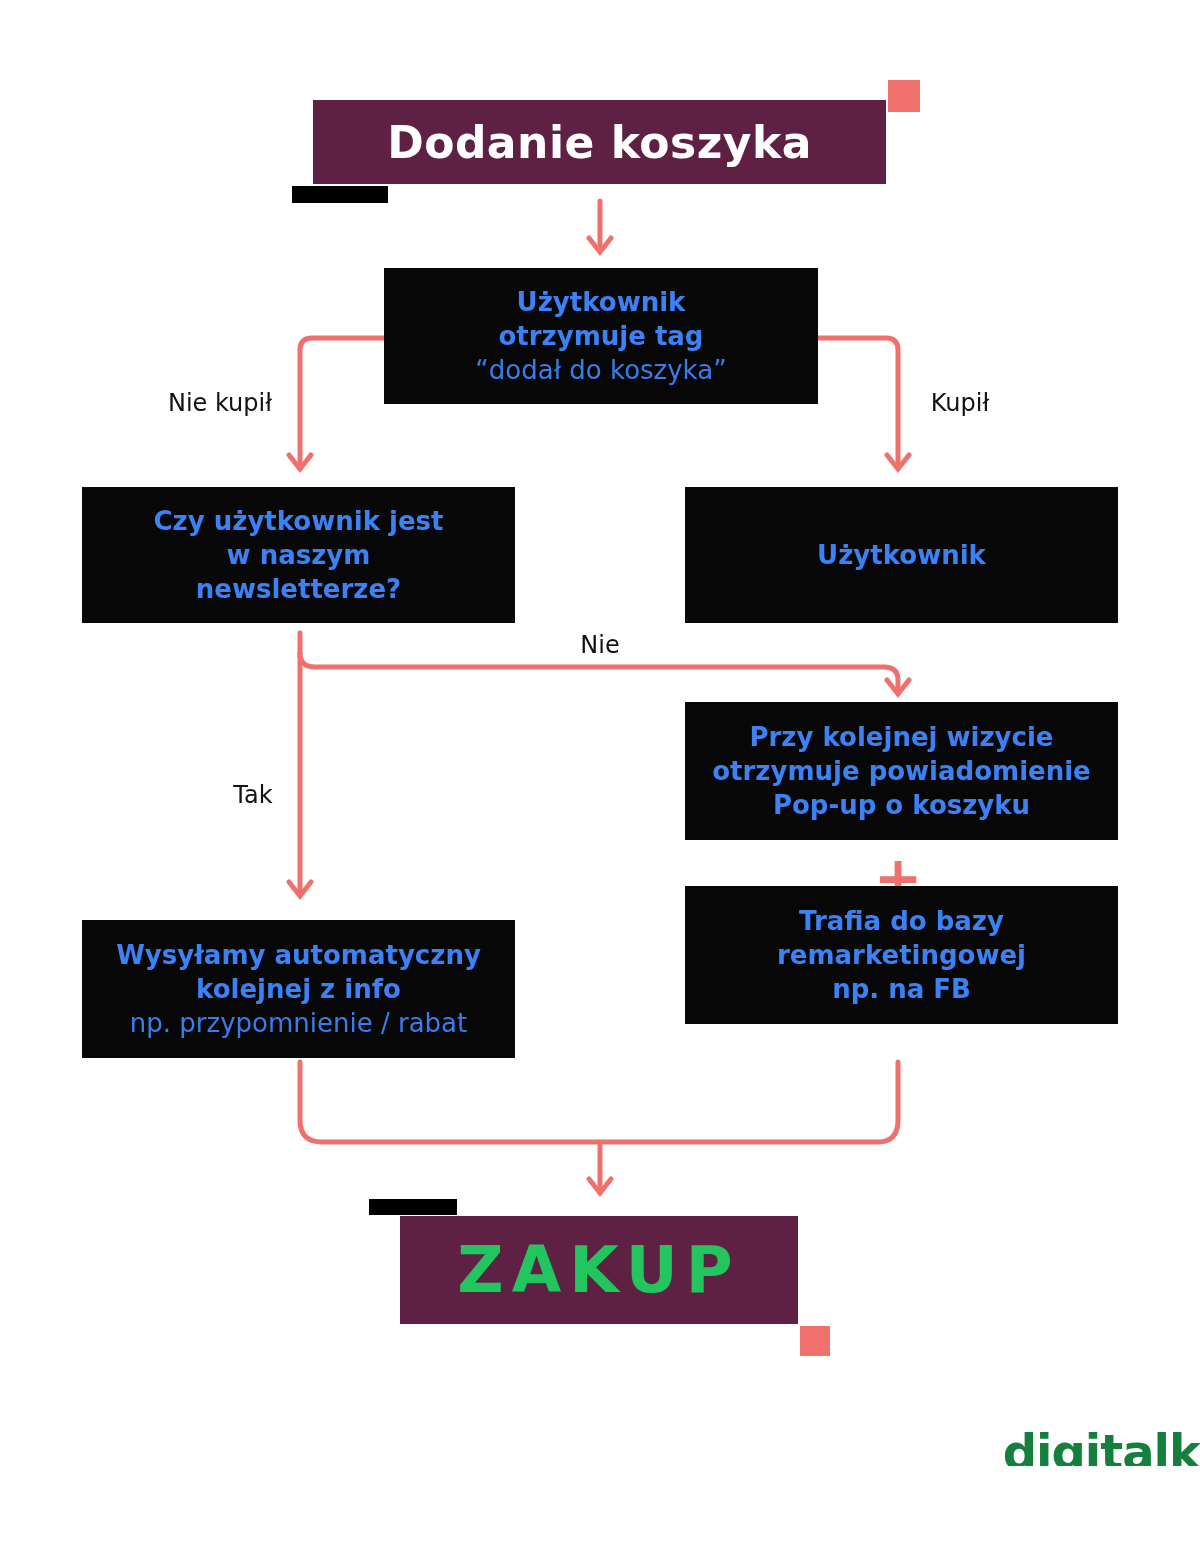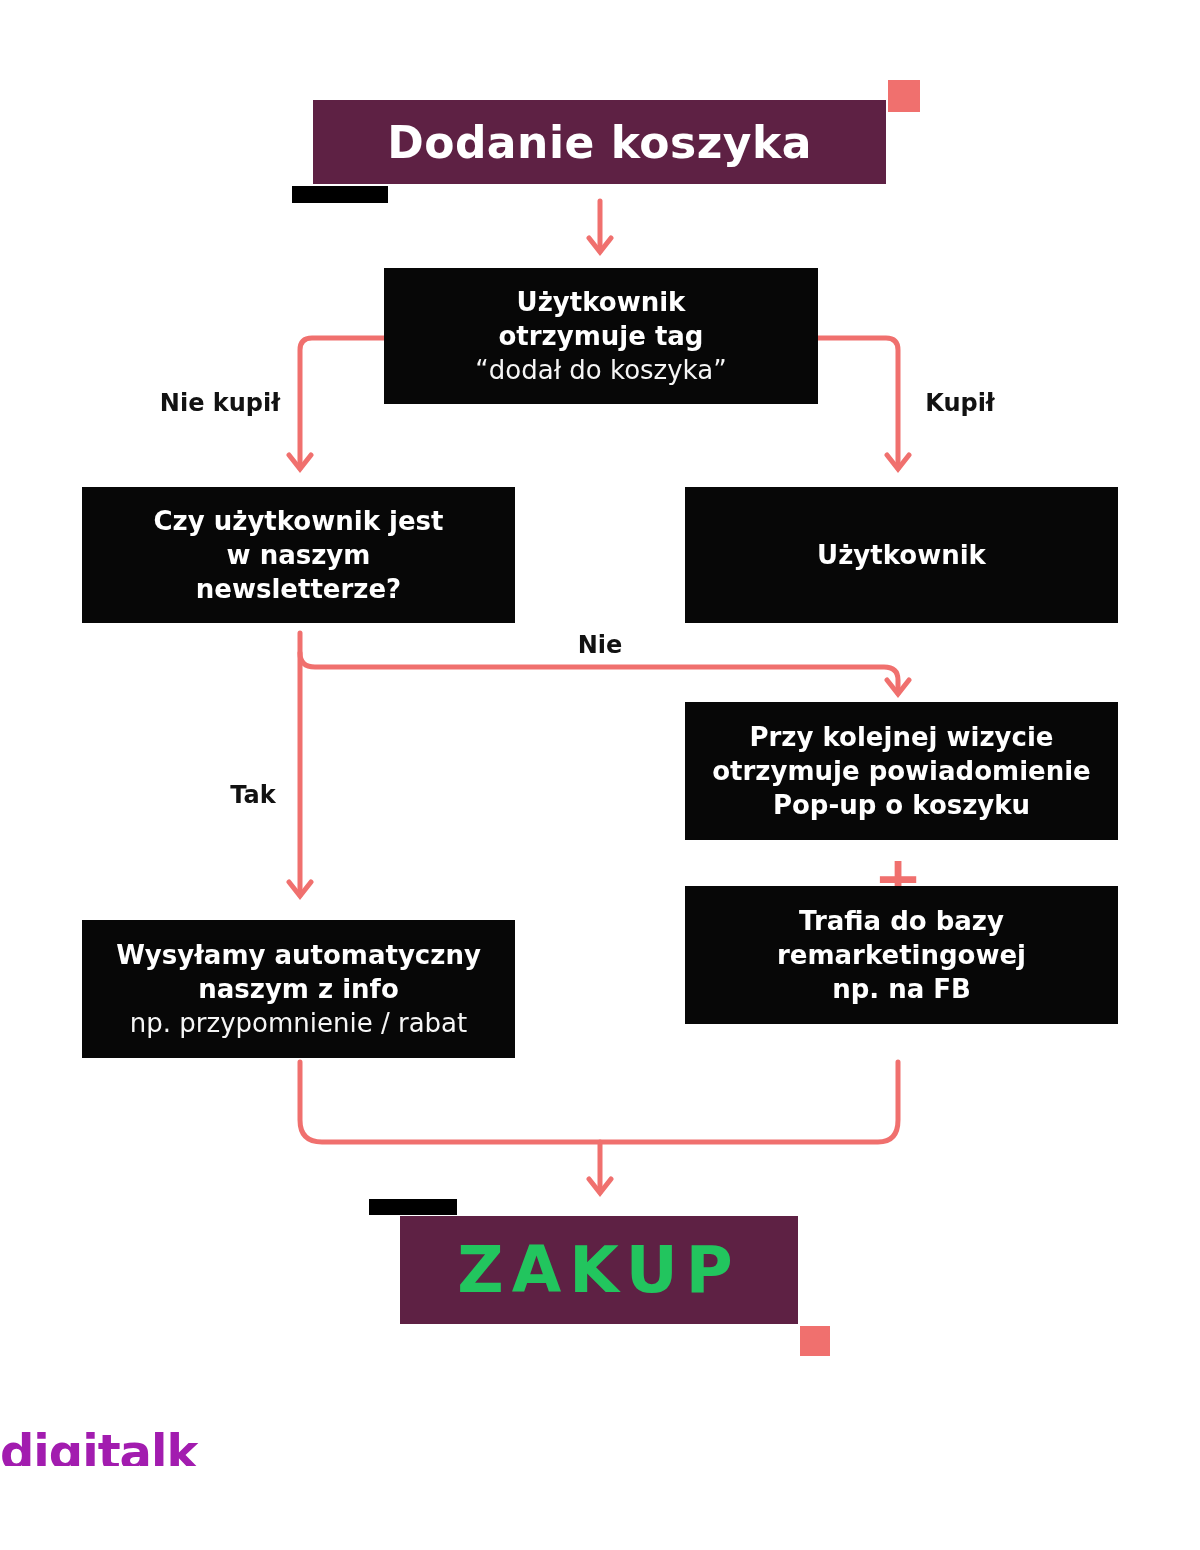--- a/index.html
+++ b/index.html
@@ -11,55 +11,55 @@
   
   .title-box{
     left:313px;top:100px;width:573px;height:84px;background:#5e2144;
     display:flex;align-items:center;justify-content:center;
   }
   .title-box .t{color:#ffffff;font-weight:bold;font-size:44px;letter-spacing:0.5px;}
   .sq-top{left:888px;top:80px;width:32px;height:32px;background:#f0706e;}
   .bar-header{left:292px;top:186px;width:96px;height:17px;background:#000000;}
   
   .node{
-    background:#070707;color:#ffffff;display:flex;flex-direction:column;
+    background:#070707;color:#3b82f6;display:flex;flex-direction:column;
     align-items:center;justify-content:center;text-align:center;
     font-size:26px;line-height:34px;
   }
   .node .b{font-weight:bold;}
   .node .l{font-weight:400;opacity:0.96;}
   .n-tag-added{left:384px;top:268px;width:434px;height:136px;}
   .n-newsletter{left:82px;top:487px;width:433px;height:136px;}
   .n-tag-bought{left:685px;top:487px;width:433px;height:136px;}
   .n-popup{left:685px;top:702px;width:433px;height:138px;}
   .n-mailing{left:82px;top:920px;width:433px;height:138px;}
   .n-remarketing{left:685px;top:886px;width:433px;height:138px;}
   
   .edge-label{
-    font-weight:bold;font-size:24px;color:#121212;text-align:center;line-height:28px;
+    font-weight:normal;font-size:24px;color:#121212;text-align:center;line-height:28px;
   }
   .lab-nie-kupil{left:150px;top:389px;width:140px;}
   .lab-kupil{left:900px;top:389px;width:120px;}
   .lab-nie{left:548px;top:631px;width:104px;}
   .lab-tak{left:213px;top:781px;width:80px;}
   .plus{
     left:866px;top:846px;width:64px;height:64px;color:#f0706e;font-weight:bold;
     font-size:58px;line-height:64px;text-align:center;
   }
   
   .bar-zakup{left:369px;top:1199px;width:88px;height:16px;background:#000000;}
   .zakup-box{
     left:400px;top:1216px;width:398px;height:108px;background:#5e2144;
     display:flex;align-items:center;justify-content:center;
   }
   .zakup-box .t{color:#22c55e;font-weight:bold;font-size:64px;letter-spacing:8px;}
   .sq-bottom{left:800px;top:1326px;width:30px;height:30px;background:#f0706e;}
   
   .brand{
-    left:0;top:1424px;width:1200px;text-align:left;color:#a21caf;
+    left:0;top:1424px;width:1200px;text-align:right;color:#15803d;
     font-weight:bold;font-size:48px;letter-spacing:-1px;
   }
   
   .wires{left:0;top:0;width:1200px;height:1550px;pointer-events:none;}
 </style>
 </head>
 <body>
 
 <div class="canvas">
 
@@ -111,21 +111,21 @@
   <div class="abs node n-popup">
     <span class="b">Przy kolejnej wizycie</span>
     <span class="b">otrzymuje powiadomienie</span>
     <span class="b">Pop-up o koszyku</span>
   </div>
 
   <div class="abs plus">+</div>
 
   <div class="abs node n-mailing">
     <span class="b">Wysyłamy automatyczny</span>
-    <span class="b">naszym z info</span>
+    <span class="b">kolejnej z info</span>
     <span class="l">np. przypomnienie / rabat</span>
   </div>
 
   <div class="abs node n-remarketing">
     <span class="b">Trafia do bazy</span>
     <span class="b">remarketingowej</span>
     <span class="b">np. na FB</span>
   </div>
 
   <div class="abs bar-zakup"></div>

